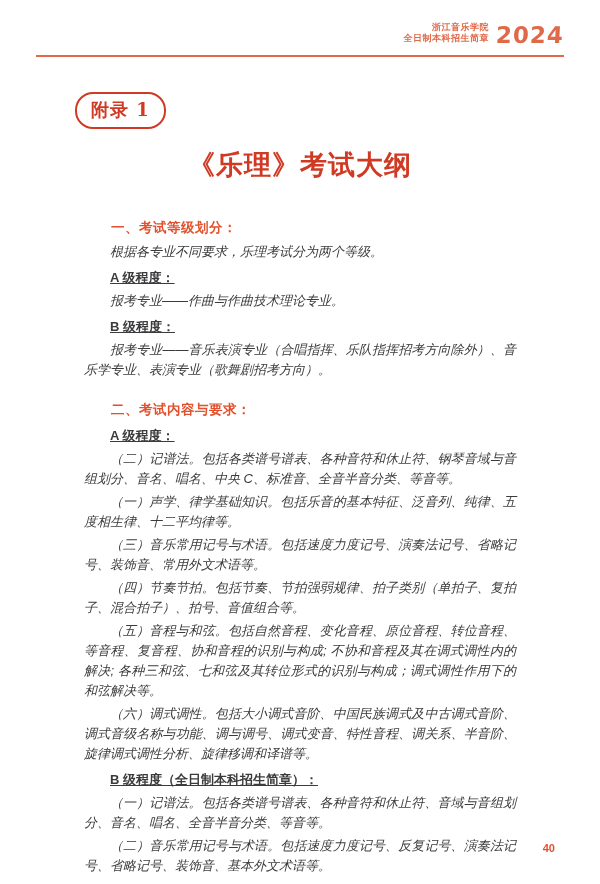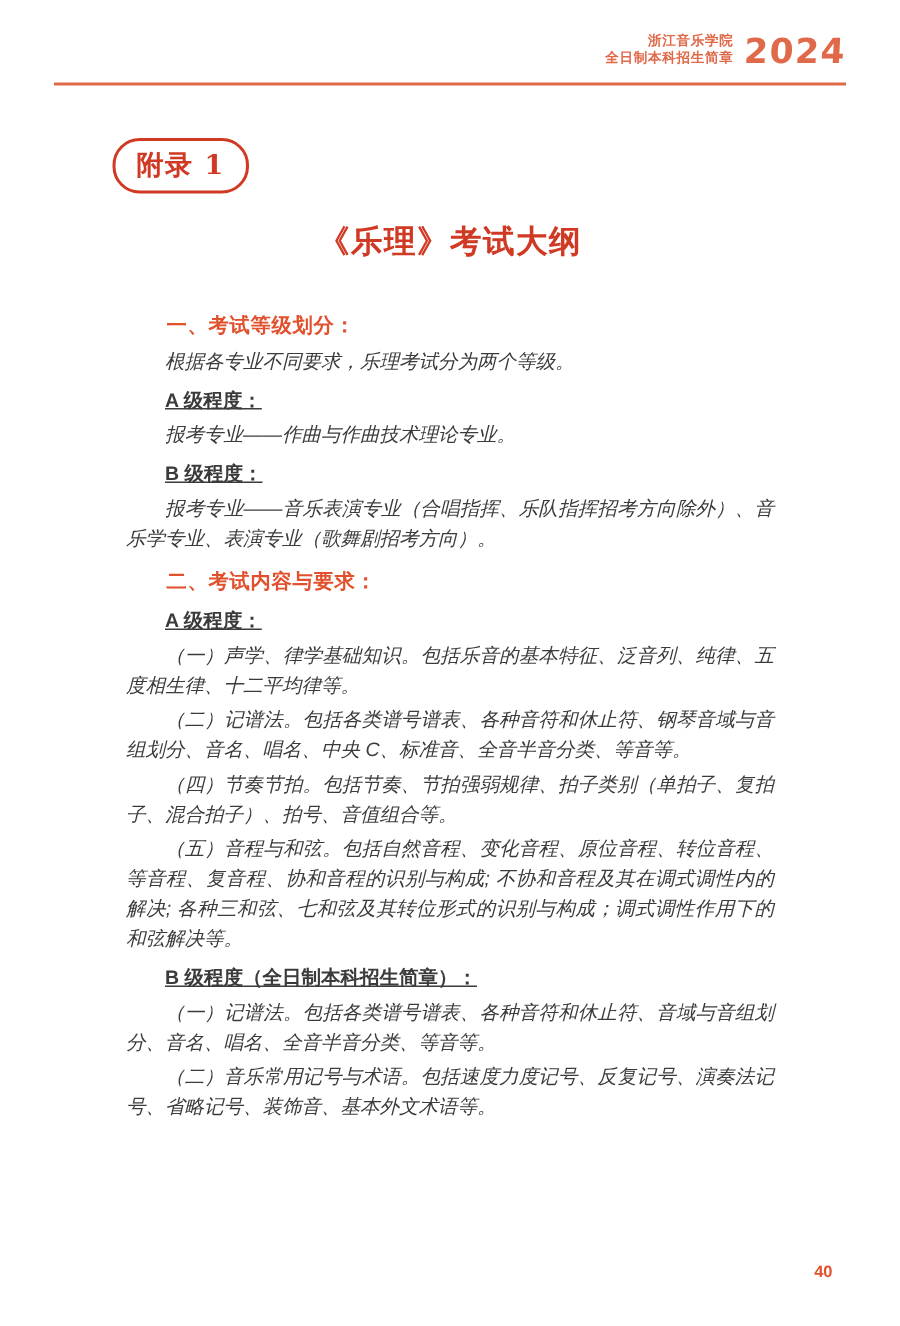--- a/index.html
+++ b/index.html
@@ -59,40 +59,40 @@
     letter-spacing: 1px;
   }
   
   .page-title {
     position: absolute;
     top: 147px;
     left: 0;
     width: 100%;
     text-align: center;
     color: var(--accent, #d03a24);
-    font-size: 21px;
+    font-size: 27px;
     font-weight: bold;
     font-family: "DejaVu Serif", serif;
     letter-spacing: 1px;
   }
   
   .content-area {
     position: absolute;
     top: 198px;
     left: 84px;
     width: 432px;
     font-size: 13px;
     line-height: 20px;
     color: var(--body-text, #3b3b3d);
     text-align: justify;
   }
   .content-area p { text-indent: 2em; }
   .content-area p.para    { margin: 3px 0; font-style: italic; }
   .content-area p.heading {
-    margin: 9px 0 4px;
+    margin: 20px 0 4px;
     color: var(--heading-orange, #e2512d);
     font-weight: bold;
     font-size: 13.5px;
     letter-spacing: 0.5px;
   }
   .content-area p.label {
     margin: 6px 0 3px;
     font-weight: bold;
     text-decoration: underline;
   }
@@ -124,22 +124,24 @@
 
 <div class="content-area">
     <p class="heading">一、考试等级划分：</p>
     <p class="para">根据各专业不同要求，乐理考试分为两个等级。</p>
     <p class="label">A 级程度：</p>
     <p class="para">报考专业——作曲与作曲技术理论专业。</p>
     <p class="label">B 级程度：</p>
     <p class="para">报考专业——音乐表演专业（合唱指挥、乐队指挥招考方向除外）、音乐学专业、表演专业（歌舞剧招考方向）。</p>
     <p class="heading">二、考试内容与要求：</p>
     <p class="label">A 级程度：</p>
+    <p class="para">（二）记谱法。包括各类谱号谱表、各种音符和休止符、钢琴音域与音组划分、音名、唱名、中央 C、标准音、全音半音分类、等音等。</p>
     <p class="para">（一）声学、律学基础知识。包括乐音的基本特征、泛音列、纯律、五度相生律、十二平均律等。</p>
-    <p class="para">（二）记谱法。包括各类谱号谱表、各种音符和休止符、钢琴音域与音组划分、音名、唱名、中央 C、标准音、全音半音分类、等音等。</p>
+    <p class="para">（三）音乐常用记号与术语。包括速度力度记号、演奏法记号、省略记号、装饰音、常用外文术语等。</p>
     <p class="para">（四）节奏节拍。包括节奏、节拍强弱规律、拍子类别（单拍子、复拍子、混合拍子）、拍号、音值组合等。</p>
     <p class="para">（五）音程与和弦。包括自然音程、变化音程、原位音程、转位音程、等音程、复音程、协和音程的识别与构成; 不协和音程及其在调式调性内的解决; 各种三和弦、七和弦及其转位形式的识别与构成；调式调性作用下的和弦解决等。</p>
+    <p class="para">（六）调式调性。包括大小调式音阶、中国民族调式及中古调式音阶、调式音级名称与功能、调与调号、调式变音、特性音程、调关系、半音阶、旋律调式调性分析、旋律移调和译谱等。</p>
     <p class="label">B 级程度（全日制本科招生简章）：</p>
     <p class="para">（一）记谱法。包括各类谱号谱表、各种音符和休止符、音域与音组划分、音名、唱名、全音半音分类、等音等。</p>
     <p class="para">（二）音乐常用记号与术语。包括速度力度记号、反复记号、演奏法记号、省略记号、装饰音、基本外文术语等。</p>
   </div>
 
 <div class="page-number">40</div>
 
 </body></html>

